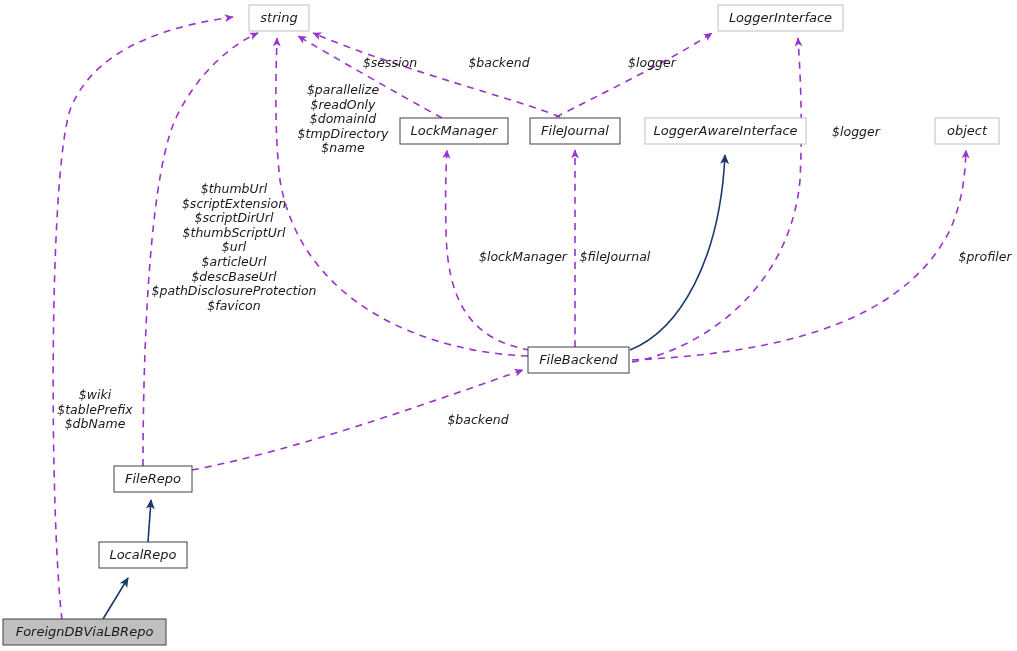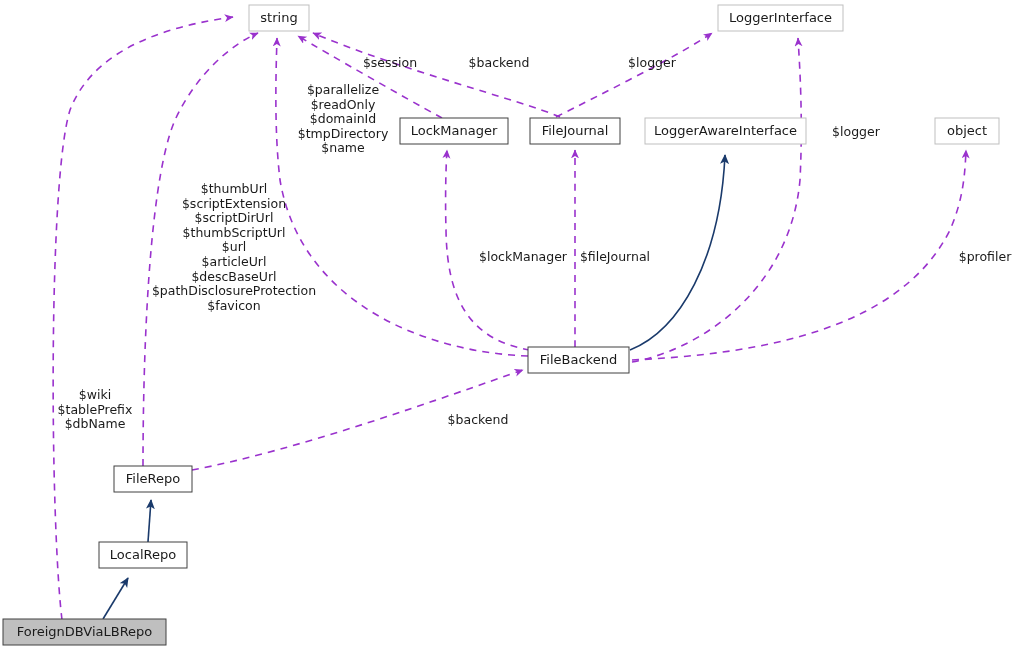--- a/index.html
+++ b/index.html
@@ -7,20 +7,21 @@
     padding: 0;
     background: #ffffff;
   }
   #diagram-root {
     position: relative;
     width: 1017px;
     height: 651px;
     background: #ffffff;
     font-family: "DejaVu Sans", "Liberation Sans", sans-serif;
     overflow: hidden;
+    font-style: italic;
   }
   svg#graph {
     position: absolute;
     top: 0; left: 0;
     width: 1017px;
     height: 651px;
   }
   .node-rect {
     stroke-width: 1;
   }

